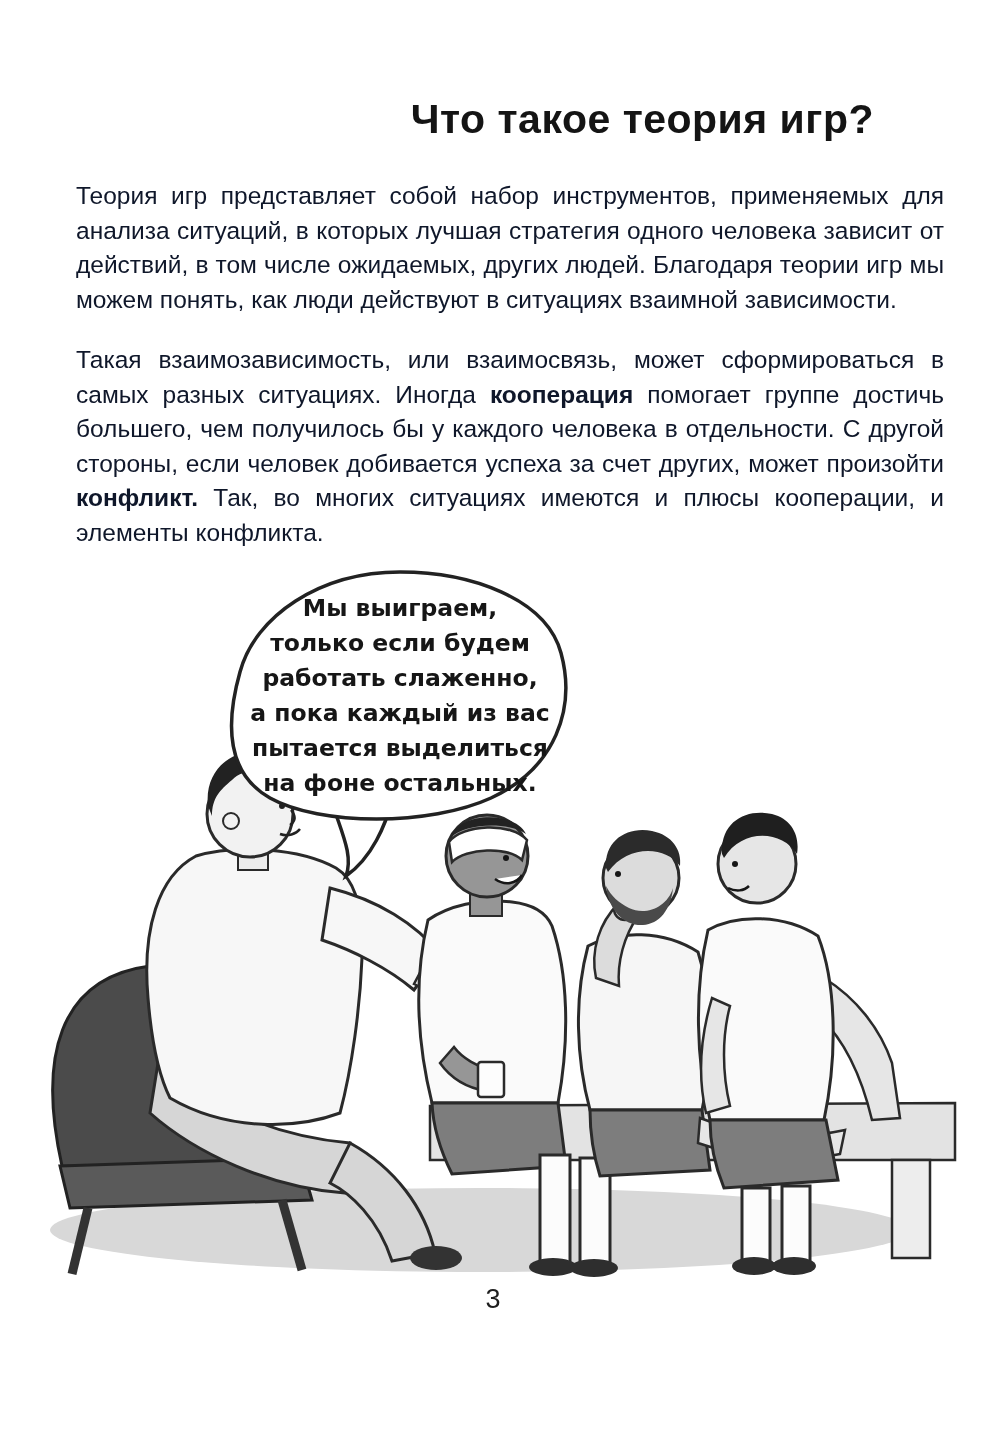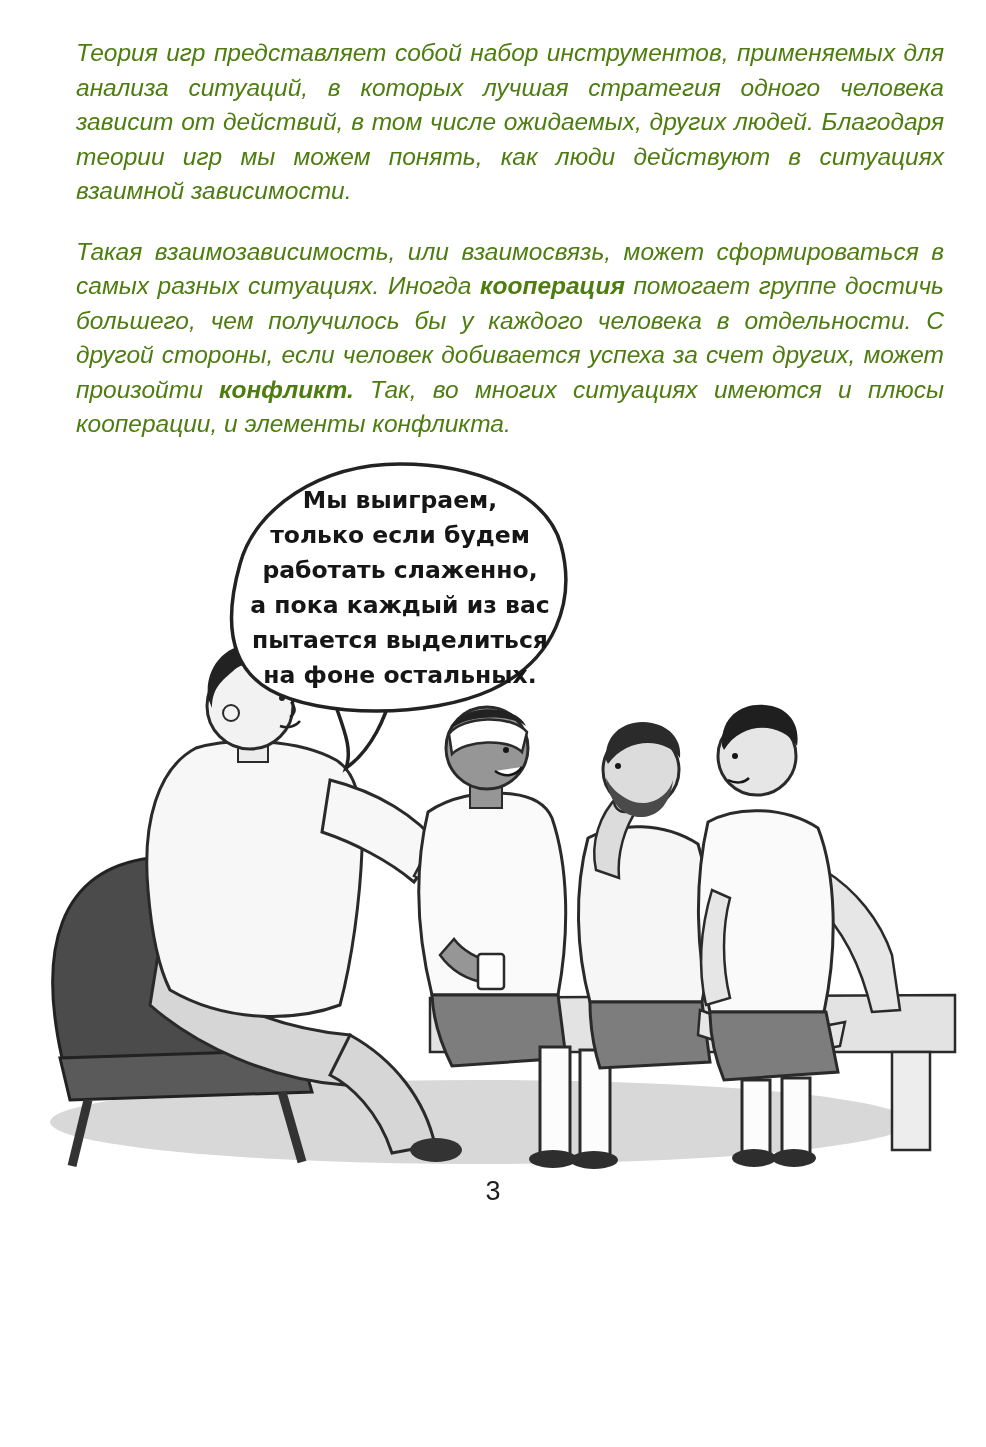--- a/index.html
+++ b/index.html
@@ -20,22 +20,21 @@
     font-weight: 700;
     letter-spacing: 0.5px;
     color: #141414;
   }
 
   .para {
     margin: 36px 42px 0 76px;
     font-size: 24.5px;
     line-height: 34.5px;
     text-align: justify;
-    color: #4d7c0f;
-    font-style: italic;
+    color: #0f172a;
   }
   .para.second { margin-top: 26px; }
   .b { font-weight: 700; }
 
   .illustration { position: relative; width: 986px; height: 722px; margin-top: 8px; text-align: center; }
   .illustration svg { display: block; }
 
   .bubble-line {
     font-family: "DejaVu Sans", sans-serif;
     font-weight: 700;
@@ -48,20 +47,21 @@
     font-size: 27px;
     margin-top: 4px;
     color: #1e1e1e;
   }
 </style>
 </head>
 <body>
 
 <div class="page">
 
+  <h1 class="title">Что такое теория игр?</h1>
 
   <p class="para">Теория игр представляет собой набор инструментов, применяемых для анализа ситуаций, в которых лучшая стратегия одного человека зависит от действий, в том числе ожидаемых, других людей. Благодаря теории игр мы можем понять, как люди действуют в ситуациях взаимной зависимости.</p>
 
   <p class="para second"><span>Такая взаимозависимость, или взаимосвязь, может сформироваться в самых разных ситуациях. Иногда </span><span class="b">кооперация</span><span> помогает группе достичь большего, чем получилось бы у каждого человека в отдельности. С другой стороны, если человек добивается успеха за счет других, может произойти </span><span class="b">конфликт.</span><span> Так, во многих ситуациях имеются и плюсы кооперации, и элементы конфликта.</span></p>
 
   <div class="illustration">
     <svg width="986" height="722" viewBox="0 0 986 722" xmlns="http://www.w3.org/2000/svg">
 
       <ellipse cx="480" cy="672" rx="430" ry="42" fill="#d8d8d8"></ellipse>
 

